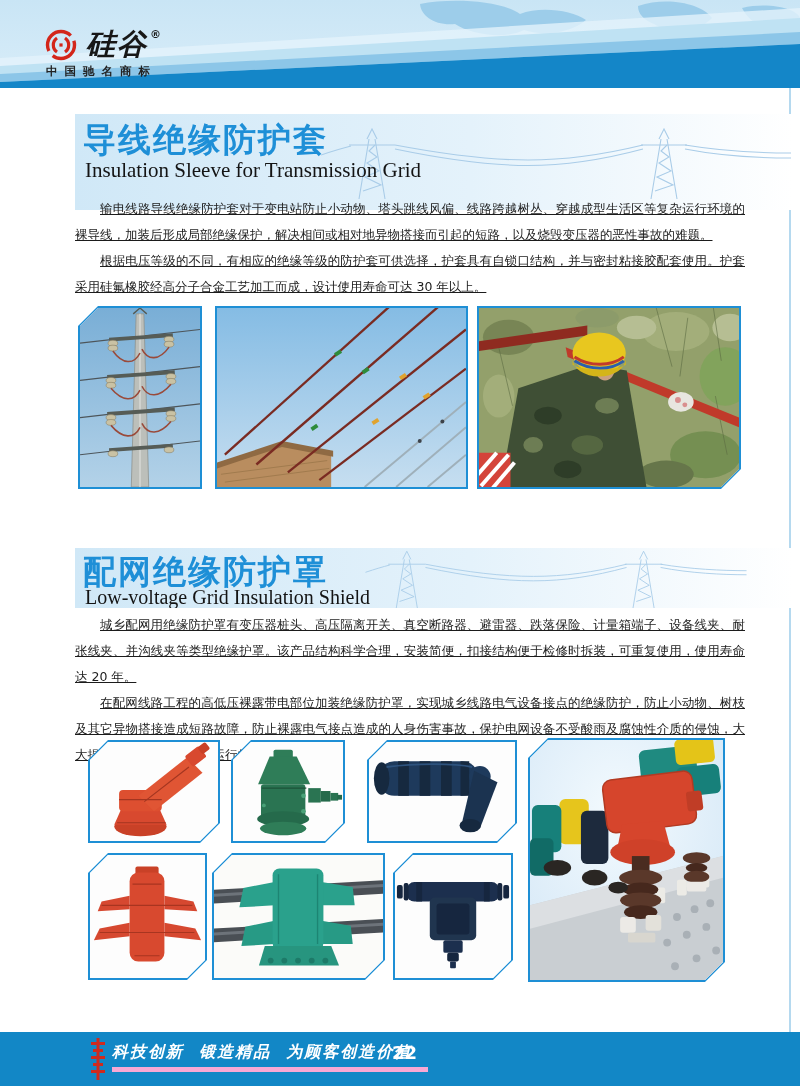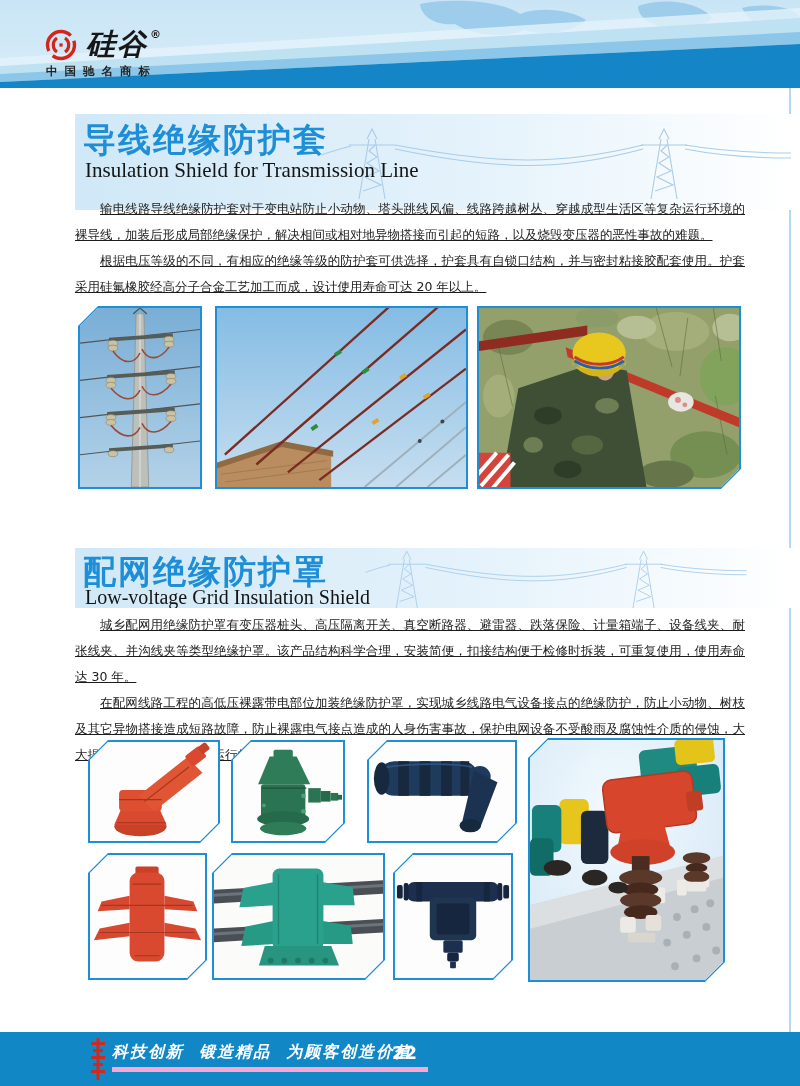--- a/index.html
+++ b/index.html
@@ -94,26 +94,26 @@
         <path d="M42,66 L60,60 L44,52 L58,46 L46,38 L56,32 L48,26 L54,20"></path>
         <path d="M330,74 L340,14 M356,74 L346,14 M320,20 L366,20 M338,14 L343,4 L348,14"></path>
         <path d="M334,66 L352,60 L336,52 L350,46 L338,38 L348,32 L340,26 L346,20"></path>
         <path d="M74,20 C180,40 240,40 322,20"></path>
         <path d="M74,24 C180,46 240,46 322,24"></path>
         <path d="M364,20 C400,26 440,28 470,28 M364,24 C400,31 440,33 470,33"></path>
         <path d="M0,30 C12,26 22,23 30,21"></path>
       </g>
     </svg>
     <div class="title-cn">导线绝缘防护套</div>
-    <div class="title-en">Insulation Shield for Transmission Line</div>
+    <div class="title-en">Insulation Sleeve for Transmission Grid</div>
   </div>
 
   <div class="paras" id="paras1">
     <p>输电线路导线绝缘防护套对于变电站防止小动物、塔头跳线风偏、线路跨越树丛、穿越成型生活区等复杂运行环境的裸导线，加装后形成局部绝缘保护，解决相间或相对地异物搭接而引起的短路，以及烧毁变压器的恶性事故的难题。</p>
-    <p>根据电压等级的不同，有相应的绝缘等级的防护套可供选择，护套具有自锁口结构，并与密封粘接胶配套使用。护套采用硅氟橡胶经高分子合金工艺加工而成，设计使用寿命可达 20 年以上。</p>
+    <p>根据电压等级的不同，有相应的绝缘等级的防护套可供选择，护套具有自锁口结构，并与密封粘接胶配套使用。护套采用硅氟橡胶经高分子合金工艺加工而成，设计使用寿命可达 30 年以上。</p>
   </div>
 
   <div class="cell cut-tl" style="left:78px;top:306px;width:124px;height:183px;">
     <div class="cell-in cut-tl-in">
       <svg viewBox="0 0 124 183" preserveAspectRatio="none">
         <defs>
             <linearGradient id="sky1" x1="0" y1="0" x2="0" y2="1">
           <stop offset="0" stop-color="#79aed6"></stop>
               <stop offset="1" stop-color="#b3d2e8"></stop>
             </linearGradient>
@@ -269,21 +269,21 @@
         <path d="M74,24 C180,46 240,46 322,24"></path>
         <path d="M364,20 C400,26 440,28 470,28 M364,24 C400,31 440,33 470,33"></path>
         <path d="M0,30 C12,26 22,23 30,21"></path>
       </g>
     </svg>
     <div class="title-cn">配网绝缘防护罩</div>
     <div class="title-en">Low-voltage Grid Insulation Shield</div>
   </div>
 
   <div class="paras" id="paras2">
-    <p>城乡配网用绝缘防护罩有变压器桩头、高压隔离开关、真空断路器、避雷器、跌落保险、计量箱端子、设备线夹、耐张线夹、并沟线夹等类型绝缘护罩。该产品结构科学合理，安装简便，扣接结构便于检修时拆装，可重复使用，使用寿命达 30 年。</p>
+    <p>城乡配网用绝缘防护罩有变压器桩头、高压隔离开关、真空断路器、避雷器、跌落保险、计量箱端子、设备线夹、耐张线夹、并沟线夹等类型绝缘护罩。该产品结构科学合理，安装简便，扣接结构便于检修时拆装，可重复使用，使用寿命达 20 年。</p>
     <p>在配网线路工程的高低压裸露带电部位加装绝缘防护罩，实现城乡线路电气设备接点的绝缘防护，防止小动物、树枝及其它异物搭接造成短路故障，防止裸露电气接点造成的人身伤害事故，保护电网设备不受酸雨及腐蚀性介质的侵蚀，大大提高城乡配网线路安全运行的可靠性。</p>
   </div>
 
   <div class="cell cut-both" style="left:88px;top:740px;width:132px;height:103px;">
     <div class="cell-in cut-both-in">
       <svg viewBox="0 0 132 103" preserveAspectRatio="none">
         <rect width="132" height="103" fill="#fdfdfd"></rect>
         <ellipse cx="52" cy="88" rx="27" ry="10" fill="#c94127"></ellipse>
         <polygon points="33,68 71,68 79,86 25,86" fill="#d8492f"></polygon>
         <rect x="30" y="50" width="44" height="22" rx="4" fill="#dd4f30"></rect>

